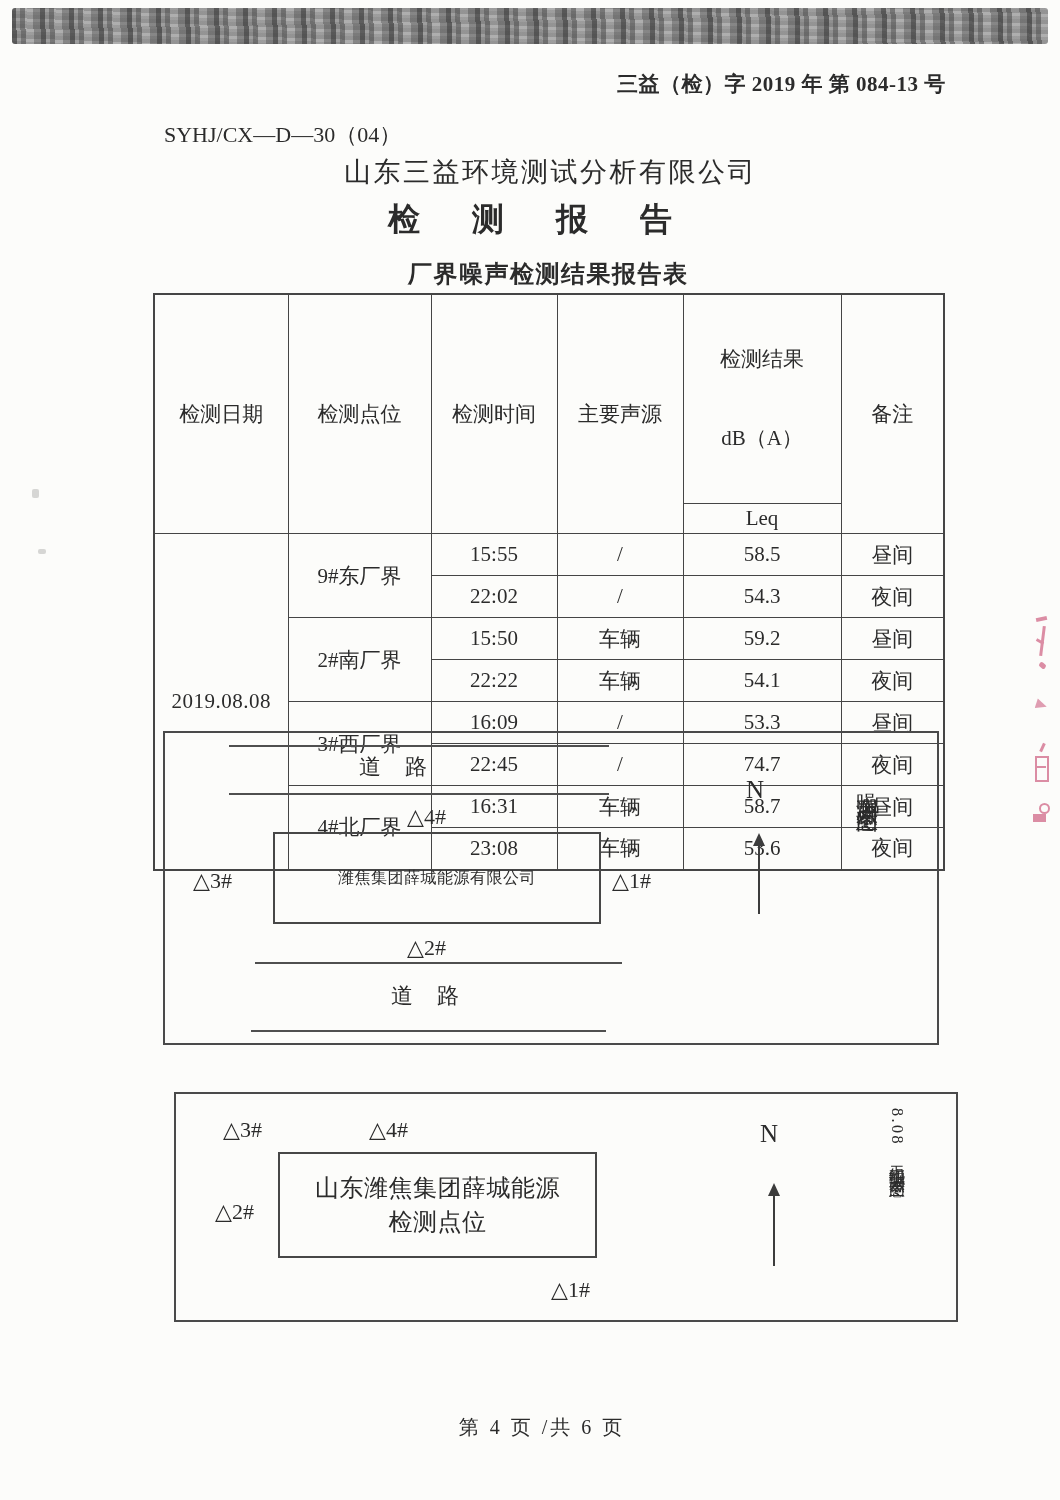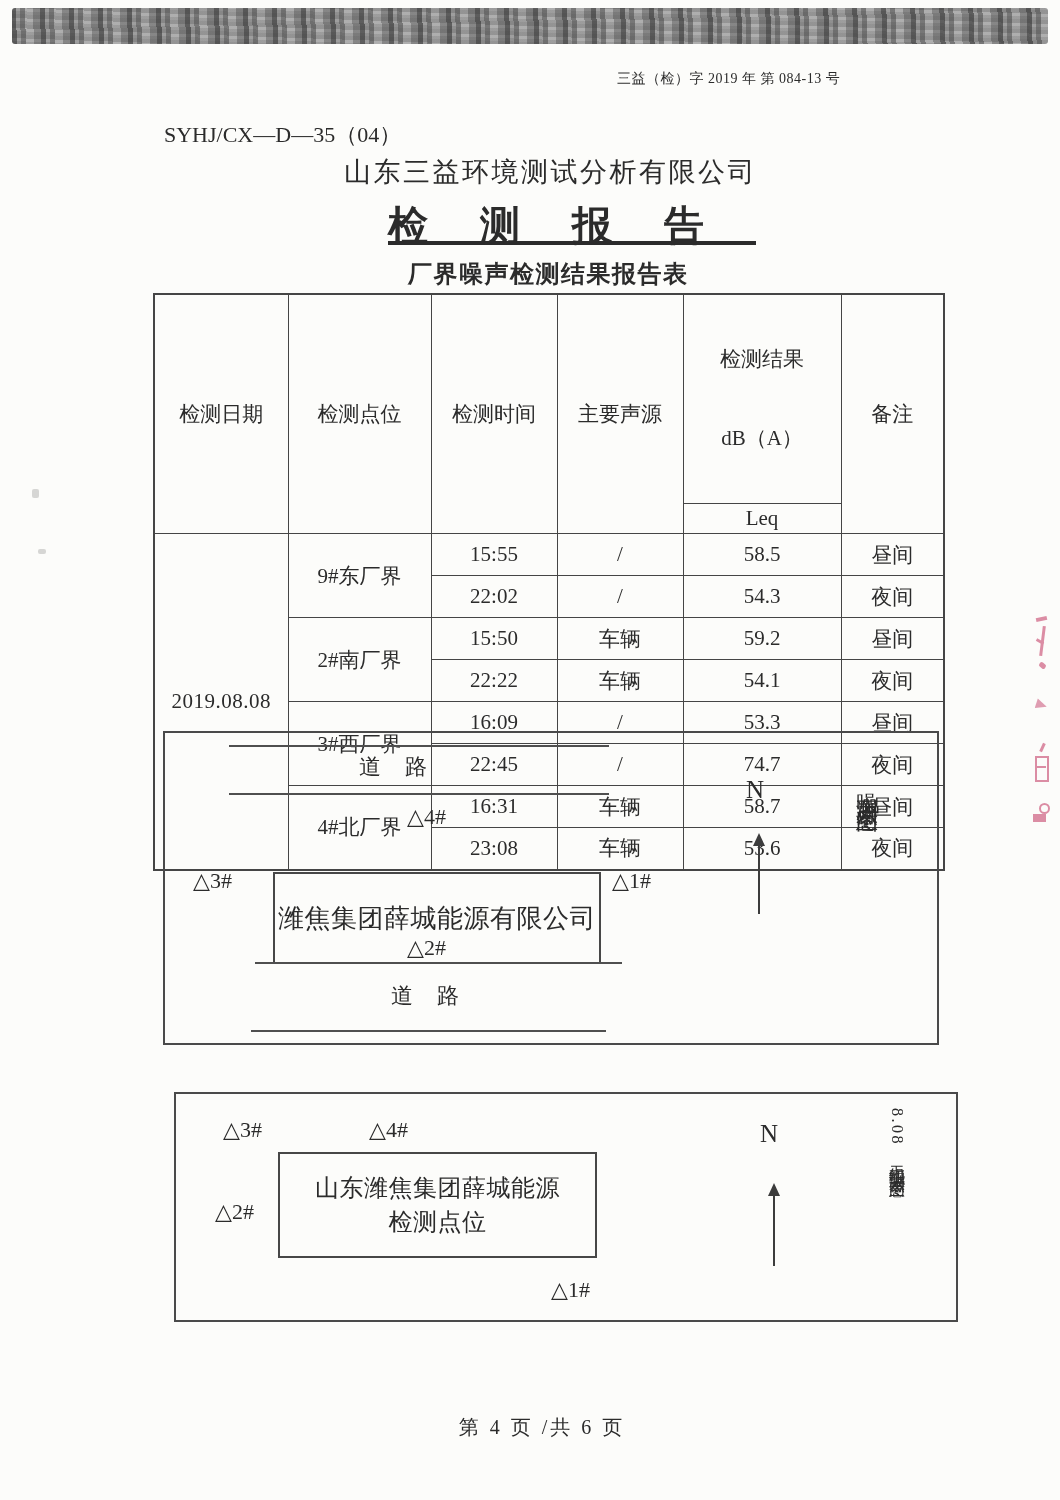--- a/index.html
+++ b/index.html
@@ -15,24 +15,24 @@
   .scan-band{
     left:12px;top:8px;width:1036px;height:36px;border-radius:3px;
     background:
       repeating-linear-gradient(88deg, rgba(70,70,70,.75) 0 5px, rgba(150,150,150,.40) 5px 9px, rgba(95,95,95,.65) 9px 14px, rgba(200,200,200,.30) 14px 22px, rgba(110,110,110,.55) 22px 29px),
       repeating-linear-gradient(2deg, rgba(120,120,120,.45) 0 3px, rgba(185,185,185,.30) 3px 6px, rgba(90,90,90,.45) 6px 10px),
       #9a9a9a;
     filter:blur(.4px);
   }
 
   
-  .doc-number{left:617px;top:70px;font-size:14px;letter-spacing:.5px;white-space:pre;}
+  .doc-number{left:617px;top:70px;font-size:21px;letter-spacing:.5px;white-space:pre;font-weight:bold;}
   .doc-code{left:164px;top:120px;font-size:22px;white-space:pre;}
   .company-title{left:344px;top:154px;font-size:27px;letter-spacing:2.5px;white-space:pre;}
-  .report-title{left:388px;top:198px;font-size:40px;font-weight:bold;letter-spacing:52px;white-space:pre;text-decoration:underline;}
+  .report-title{left:388px;top:198px;font-size:32px;font-weight:bold;letter-spacing:52px;white-space:pre;}
   .table-title{left:408px;top:258px;font-size:24px;letter-spacing:1.5px;white-space:pre;font-weight:bold;}
 
   
   .table-wrap{left:153px;top:293px;width:790px;}
   table.noise{border-collapse:collapse;table-layout:fixed;width:790px;border:2.2px solid #454545;}
   table.noise th,table.noise td{
     border:1.6px solid #454545;text-align:center;vertical-align:middle;
     font-weight:normal;font-size:21px;padding:0;white-space:pre;
   }
   .hdr-main{height:62px;}
@@ -40,21 +40,21 @@
   tr.body-row{height:42px;}
   .result-head div{line-height:29px;}
   td.date-cell{font-size:22px;letter-spacing:.5px;}
 
   
   .diagram{border:2px solid #4a4a4a;background:transparent;}
   .d1{left:163px;top:731px;width:772px;height:310px;}
   .d2{left:174px;top:1092px;width:780px;height:226px;}
   .hline{height:2px;background:#4f4f4f;}
   .company-box{border:2px solid #474747;display:flex;flex-direction:column;align-items:center;justify-content:center;}
-  .box1{left:273px;top:832px;width:324px;height:88px;font-size:26px;letter-spacing:.5px;margin-top:40px;}
+  .box1{left:273px;top:832px;width:324px;height:88px;font-size:16px;letter-spacing:.5px;}
   .box2{left:278px;top:1152px;width:315px;height:102px;font-size:24px;line-height:34px;letter-spacing:.5px;}
   .pt{font-size:22px;white-space:pre;}
   .nlabel{font-size:25px;}
   .road{font-size:22px;letter-spacing:24px;margin-right:-24px;white-space:pre;}
   .north-arrow{width:14px;}
   .north-arrow .head{
     width:0;height:0;margin:0 auto;
     border-left:6px solid transparent;border-right:6px solid transparent;
     border-bottom:13px solid #3c3c3c;
   }
@@ -84,21 +84,21 @@
   .speck{position:absolute;background:rgba(125,125,125,.30);border-radius:2px;filter:blur(.5px);}
 </style>
 </head>
 <body>
 
 <div id="page">
 
   <div class="abs scan-band"></div>
 
   <div class="abs doc-number">三益（检）字 2019 年 第 084-13 号</div>
-  <div class="abs doc-code">SYHJ/CX—D—35（04）</div>
+  <div class="abs doc-code">SYHJ/CX—D—30（04）</div>
   <div class="abs company-title">山东三益环境测试分析有限公司</div>
   <div class="abs report-title">检测报告</div>
   <div class="abs table-title">厂界噪声检测结果报告表</div>
 
   <div class="abs table-wrap">
     <table class="noise">
       <colgroup>
         <col style="width:134px">
           <col style="width:143px">
           <col style="width:126px">

